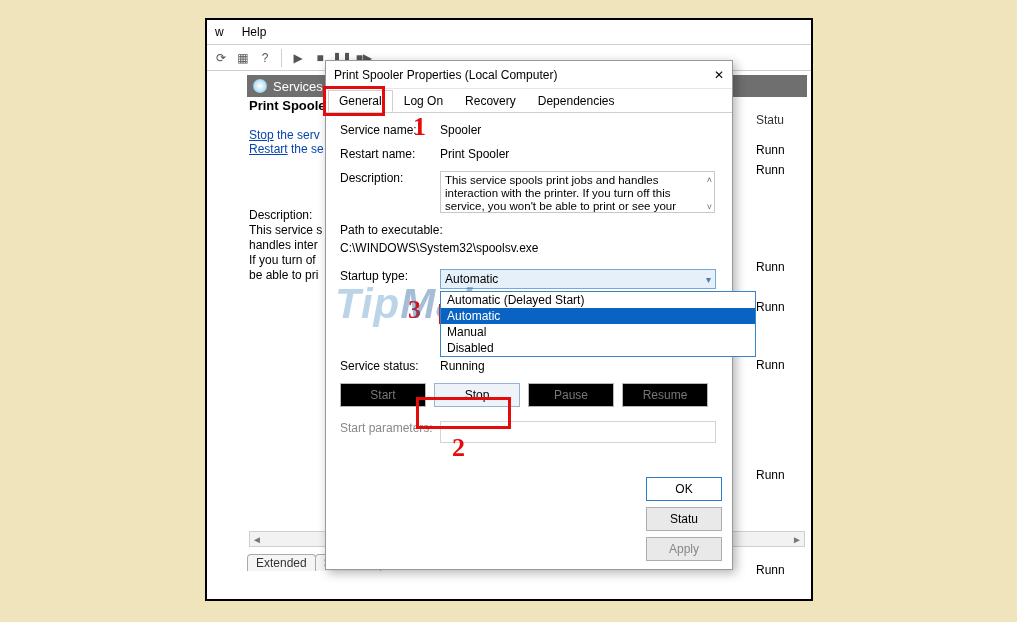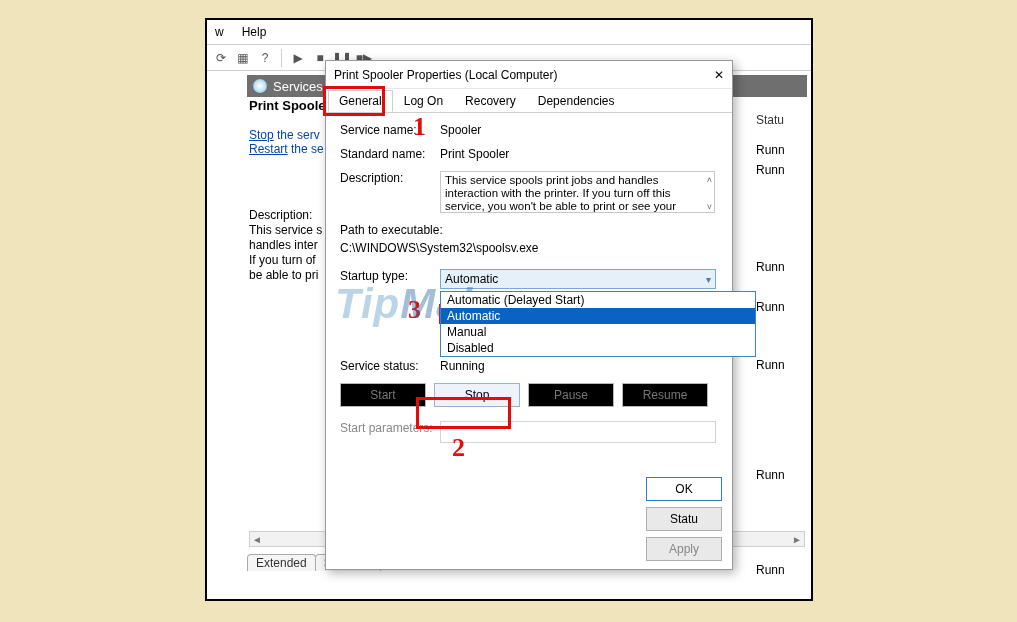--- a/index.html
+++ b/index.html
@@ -135,21 +135,21 @@
     <div class="tab">Dependencies</div>
     <div class="redbox redbox1"></div>
     <div class="rednum num1">1</div>
   </div>
   <div class="dlg-body">
     <div class="row">
       <div class="lbl">Service name:</div>
       <div class="val">Spooler</div>
     </div>
     <div class="row">
-      <div class="lbl">Standard name:</div>
+      <div class="lbl">Restart name:</div>
       <div class="val">Print Spooler</div>
     </div>
     <div class="row">
       <div class="lbl">Description:</div>
       <div class="desc-box">
         <span>This service spools print jobs and handles interaction with the printer.  If you turn off this service, you won't be able to print or see your printers</span>
         <div class="scrl">
             <span>˄</span>
             <span>˅</span>
           </div>

